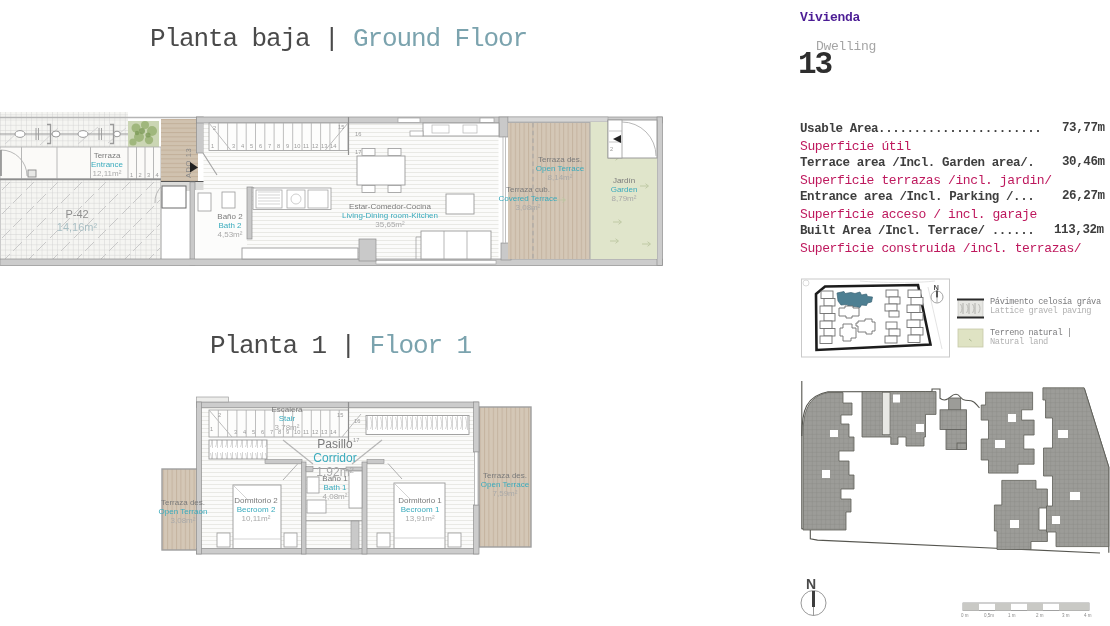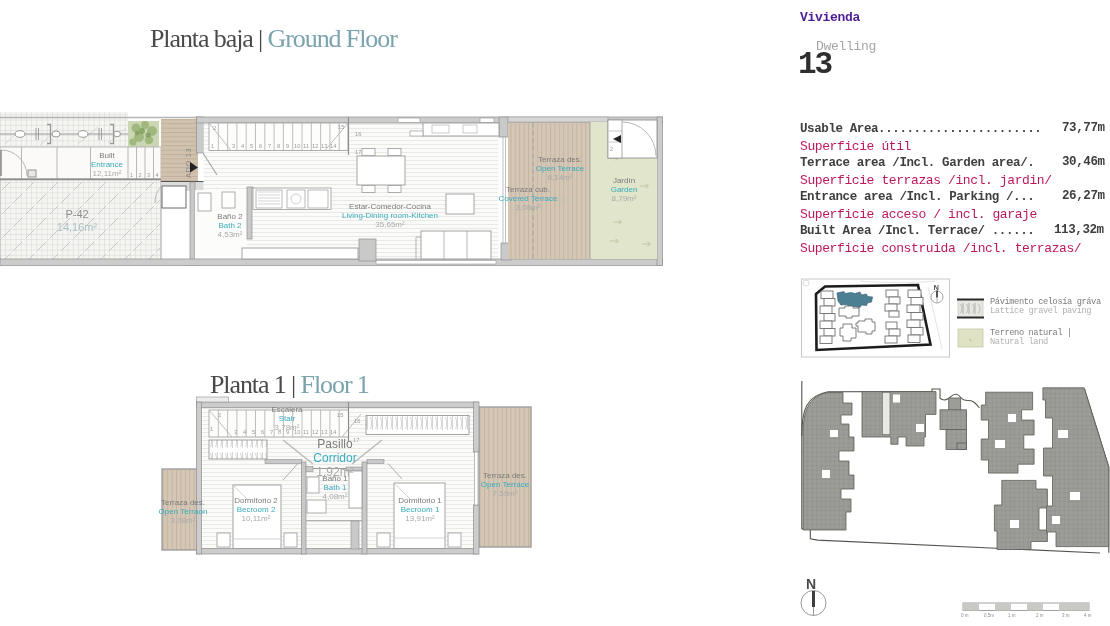--- a/index.html
+++ b/index.html
@@ -1,39 +1,39 @@
 <!DOCTYPE html>
 <html><head>
 <meta charset="utf-8">
 <style>
   html,body{margin:0;padding:0;background:#ffffff;}
   #page{position:relative;width:1110px;height:626px;overflow:hidden;background:#ffffff;
         font-family:"Liberation Sans",sans-serif;}
   .mono{font-family:"Liberation Mono",monospace;}
-  .ttl{position:absolute;font-family:Liberation Serif, serif;font-size:26px;
+  .ttl{position:absolute;font-family:Liberation Mono, monospace;font-size:26px;
        letter-spacing:-1.1px;color:#4a4a4a;white-space:pre;}
   .ttl .alt{color:#7ba3ae;}
   .lbl{position:absolute;text-align:center;line-height:1.15;white-space:pre;
        font-family:"Liberation Sans",sans-serif;}
   .d{color:#7b7b7b;} .t{color:#3aabbd;} .g{color:#a9a9a9;}
   .row-l{position:absolute;left:800px;font-family:"Liberation Mono",monospace;
          font-size:12.5px;font-weight:bold;color:#3e3e3e;white-space:pre;letter-spacing:-0.4px;}
   .row-v{position:absolute;font-family:"Liberation Mono",monospace;font-size:12.5px;
          font-weight:bold;color:#3e3e3e;white-space:pre;letter-spacing:-0.4px;}
   .row-s{position:absolute;left:800px;font-family:"Liberation Mono",monospace;
          font-size:13px;color:#be185d;white-space:pre;letter-spacing:-0.4px;}
   svg{position:absolute;display:block;}
 </style>
 </head>
 <body>
 <div id="page">
 
 <div class="ttl" style="left:150px;top:24px;">Planta baja | <span class="alt">Ground Floor</span></div>
 
-<div class="ttl" style="left:210px;top:331px;margin-top:39px;">Planta 1 | <span class="alt">Floor 1</span></div>
+<div class="ttl" style="left:210px;top:331px;">Planta 1 | <span class="alt">Floor 1</span></div>
 
 <svg id="gf" width="1110" height="626" viewBox="0 0 1110 626" style="left:0;top:0;">
 <defs>
   <pattern id="grid" width="5.2" height="5.2" patternUnits="userSpaceOnUse">
     <path d="M5.2 0H0V5.2" fill="none" stroke="#cdcdcd" stroke-width="0.8"></path>
   </pattern>
   <pattern id="hfloor" width="4" height="4" patternUnits="userSpaceOnUse">
     <rect width="4" height="4" fill="#fbfbfa"></rect>
     <path d="M0 0.5H4" stroke="#e9e9e5" stroke-width="1"></path>
   </pattern>
@@ -335,21 +335,21 @@
 
 <rect x="394" y="483" width="51" height="65.5" fill="#ffffff" stroke="#9a9a9a" stroke-width="0.9"></rect>
 <path d="M394 483L410 499 M394 538h51" stroke="#c0c0c0" stroke-width="0.7" fill="none"></path>
 
 <rect x="377" y="533" width="13" height="14" fill="#ffffff" stroke="#9a9a9a" stroke-width="0.8"></rect>
 
 <rect x="448" y="533" width="13" height="14" fill="#ffffff" stroke="#9a9a9a" stroke-width="0.8"></rect>
 </g>
 </svg>
 
-<div class="lbl" style="left:80px;top:151px;width:54px;font-size:8px;"><span class="d">Built</span><br><span class="t">Entrance</span><br><span class="g">12,11m²</span></div>
+<div class="lbl" style="left:80px;top:151px;width:54px;font-size:8px;"><span class="d">Terraza</span><br><span class="t">Entrance</span><br><span class="g">12,11m²</span></div>
 
 <div class="lbl" style="left:27px;top:208px;width:100px;font-size:11px;"><span style="color:#8e8e8e;">P-42</span><br><span style="color:#a9bfc4;">14,16m²</span></div>
 
 <div class="lbl" style="left:187px;top:212px;width:86px;font-size:8px;"><span class="d">Baño 2</span><br><span class="t">Bath 2</span><br><span class="g">4,53m²</span></div>
 
 <div class="lbl" style="left:310px;top:202px;width:160px;font-size:8px;"><span class="d">Estar-Comedor-Cocina</span><br><span class="t">Living-Dining room-Kitchen</span><br><span class="g">35,65m²</span></div>
 
 <div class="lbl" style="left:478px;top:185px;width:100px;font-size:8px;"><span class="d">Terraza cub.</span><br><span class="t">Covered Terrace</span><br><span class="g">3,08m²</span></div>
 
 <div class="lbl" style="left:510px;top:155px;width:100px;font-size:8px;"><span class="d">Terraza des.</span><br><span class="t">Open Terrace</span><br><span class="g">8,14m²</span></div>

